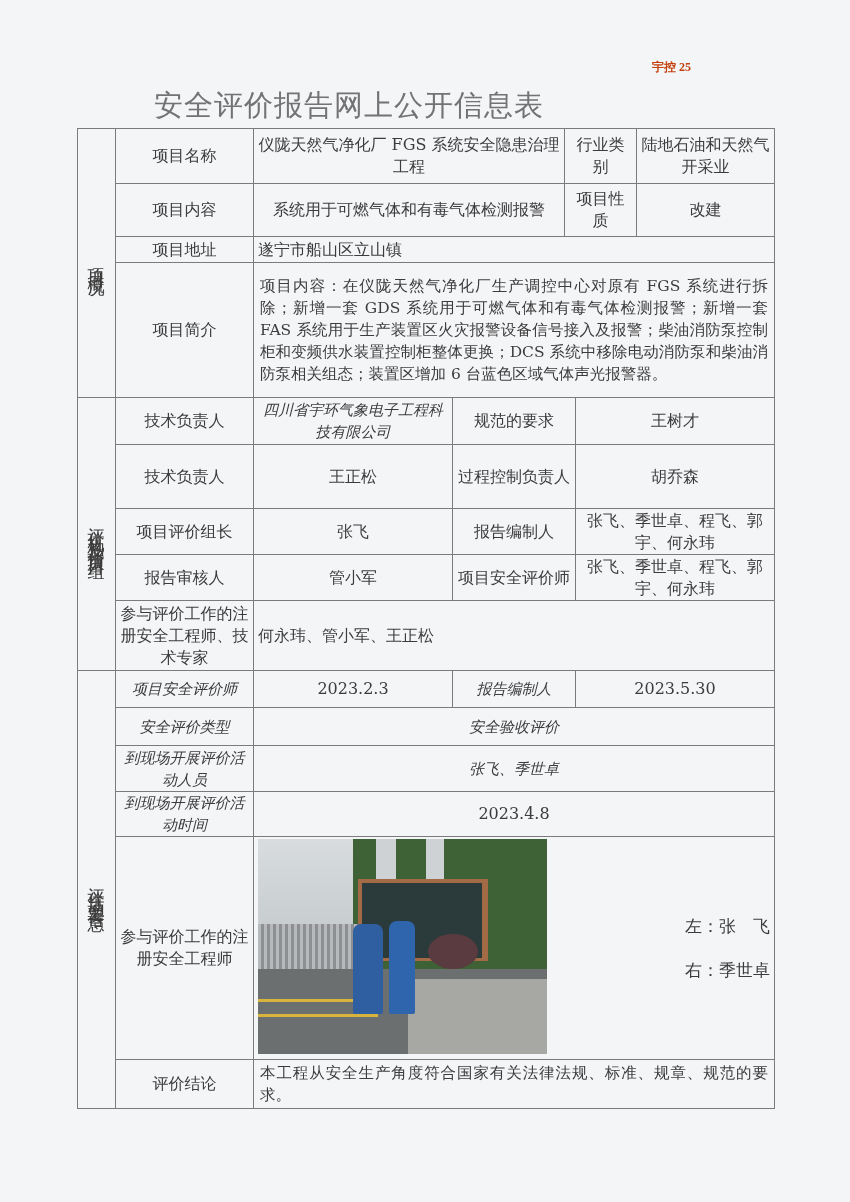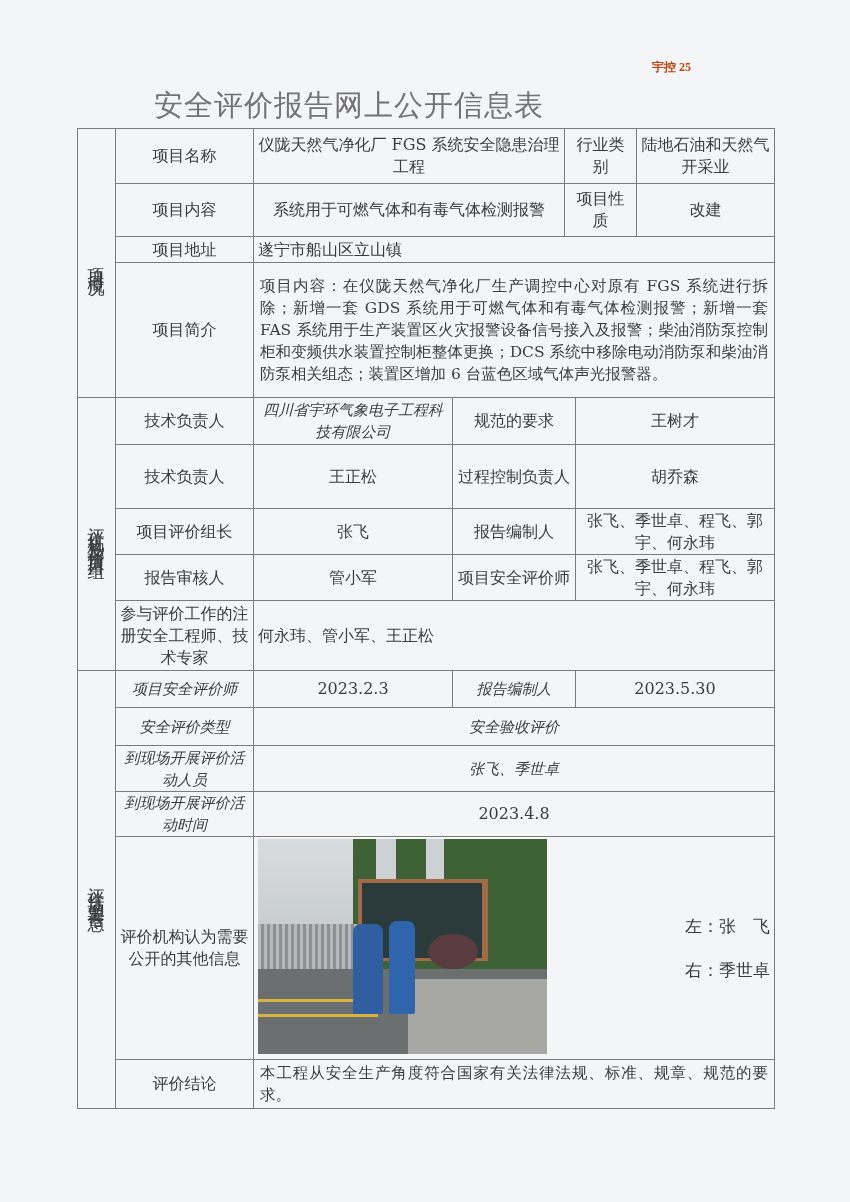--- a/index.html
+++ b/index.html
@@ -102,21 +102,21 @@
   </tr>
   <tr style="height:46px">
     <td class="small">到现场开展评价活动人员</td>
     <td colspan="5" class="small">张飞、季世卓</td>
   </tr>
   <tr style="height:40px">
     <td class="small">到现场开展评价活动时间</td>
     <td colspan="5">2023.4.8</td>
   </tr>
   <tr style="height:223px">
-    <td>评价机构认为需要公开的其他信息</td>
+    <td>参与评价工作的注册安全工程师</td>
     <td colspan="2" style="padding:0;text-align:left;vertical-align:top;border-right:none;">
       <div class="photo-wrap">
         <div style="left:0;top:0;width:289px;height:110px;background:linear-gradient(#d8dcdf,#c4c9cc);"></div>
         <div style="left:95px;top:0;width:194px;height:140px;background:#3f6136;"></div>
         <div style="left:118px;top:0;width:20px;height:48px;background:#cfd2d4;"></div>
         <div style="left:168px;top:0;width:18px;height:48px;background:#cfd2d4;"></div>
         <div style="left:100px;top:40px;width:130px;height:82px;background:#a26b45;"></div>
         <div style="left:104px;top:44px;width:120px;height:75px;background:#2b3a3a;"></div>
         <div style="left:0;top:85px;width:100px;height:45px;background:repeating-linear-gradient(90deg,#b7b9ba 0 3px,#8d9092 3px 6px);"></div>
         <div style="left:0;top:130px;width:289px;height:85px;background:#6c6f70;"></div>

